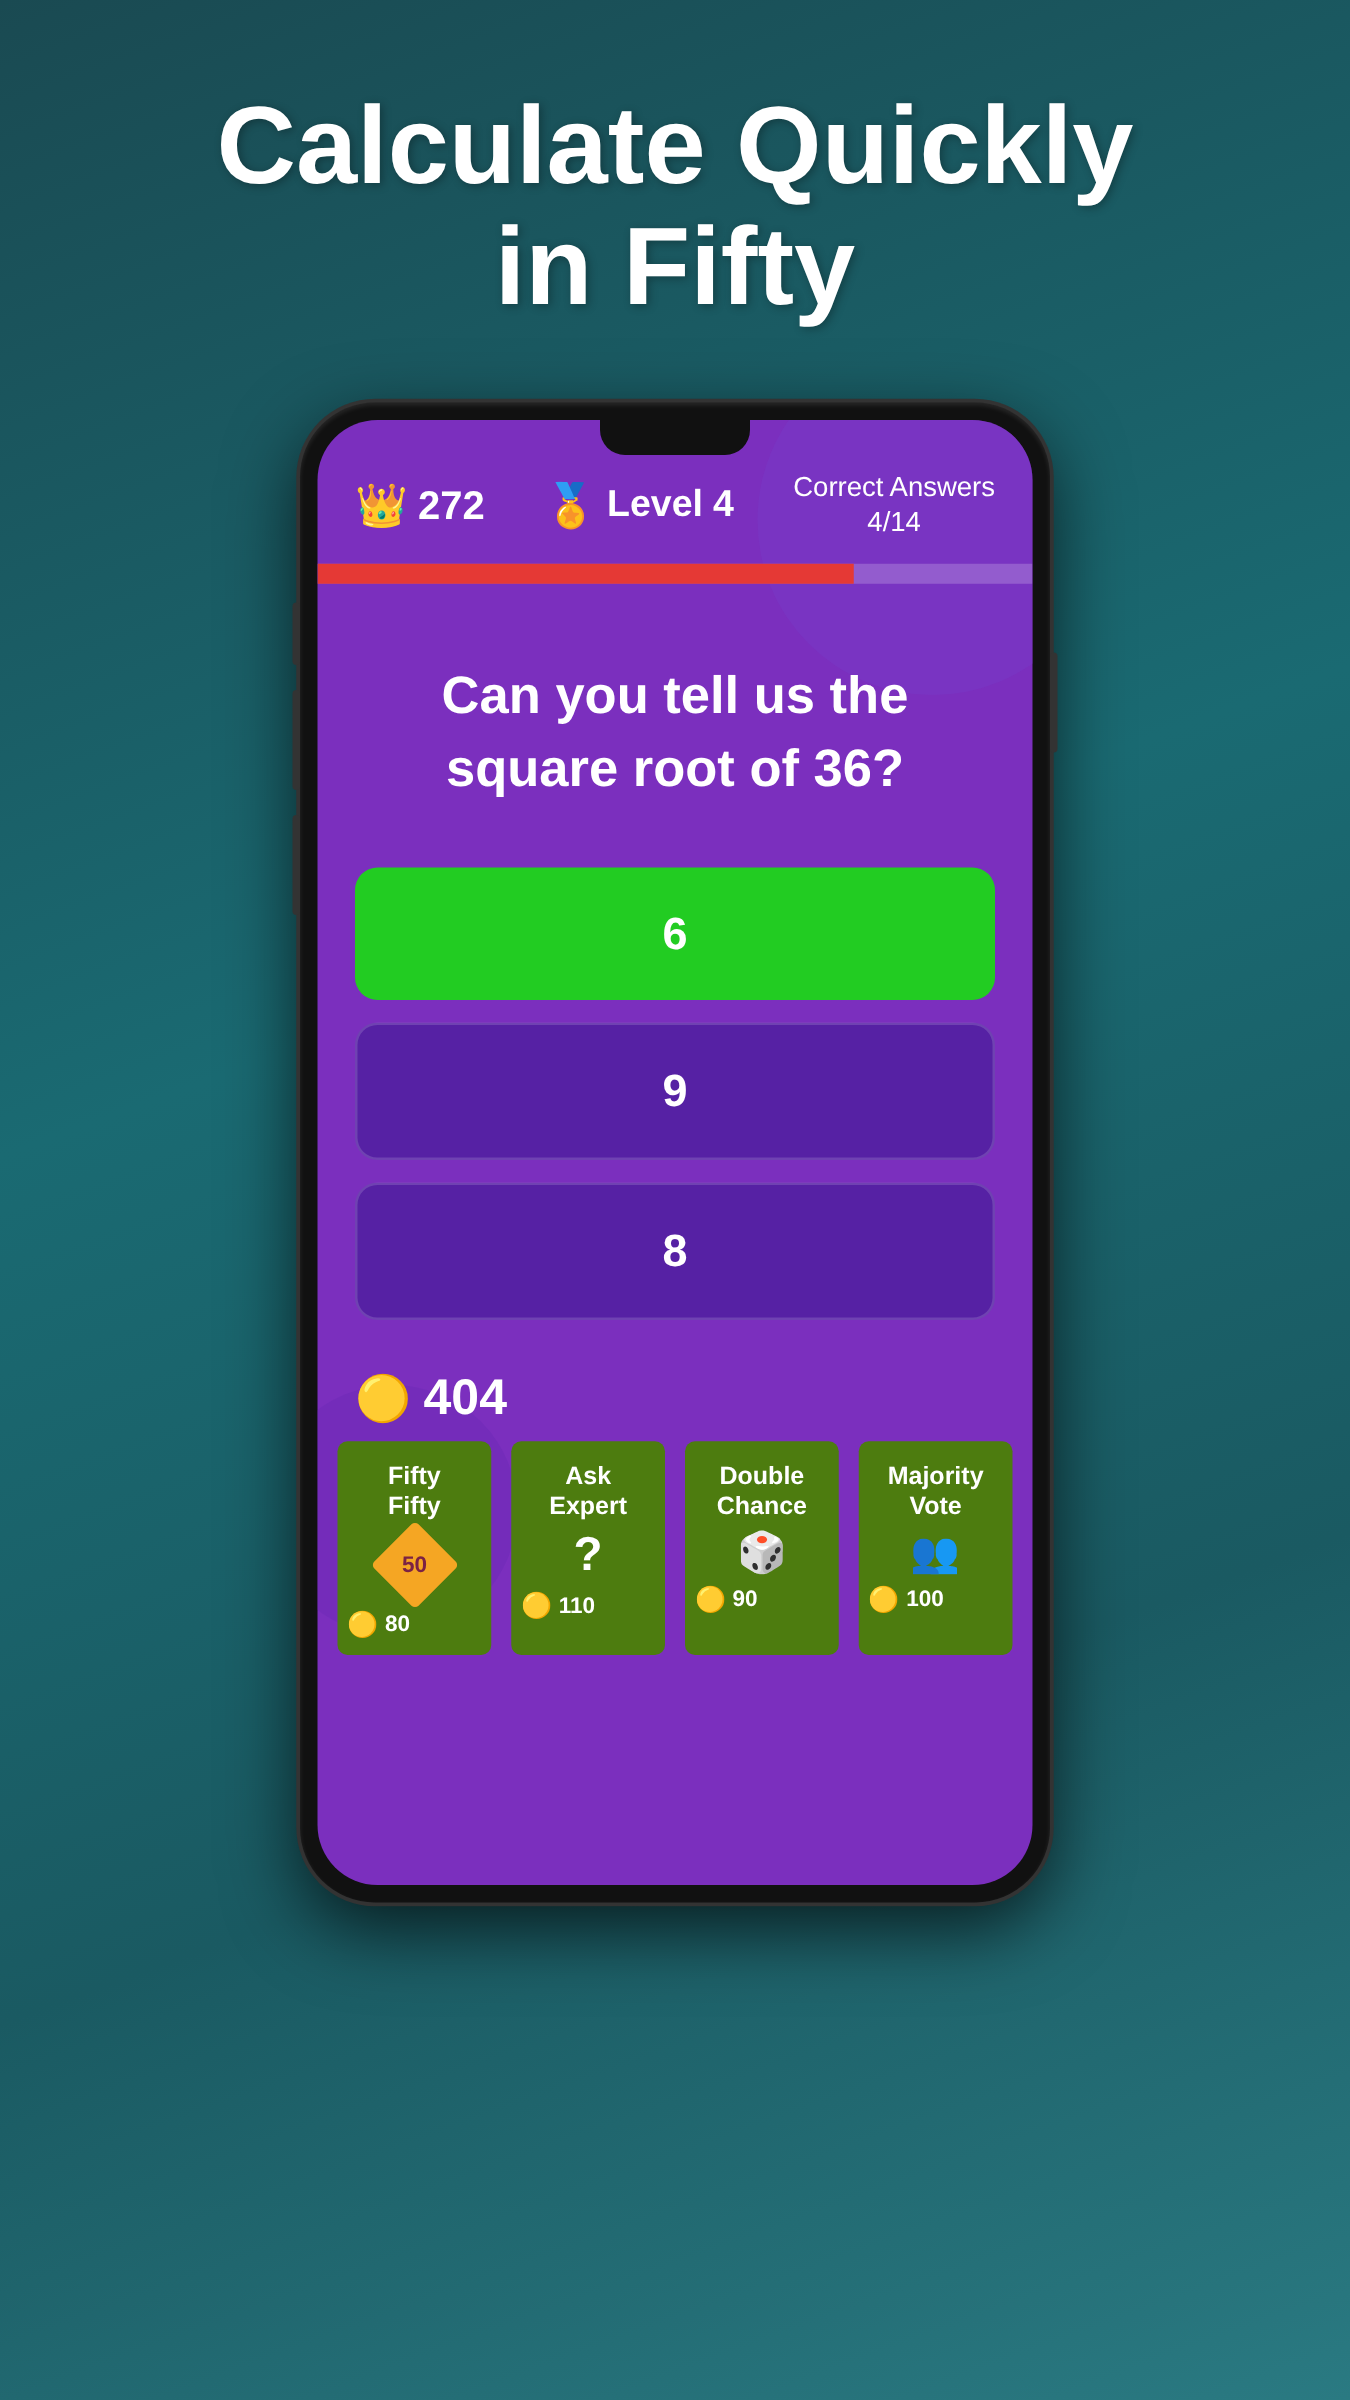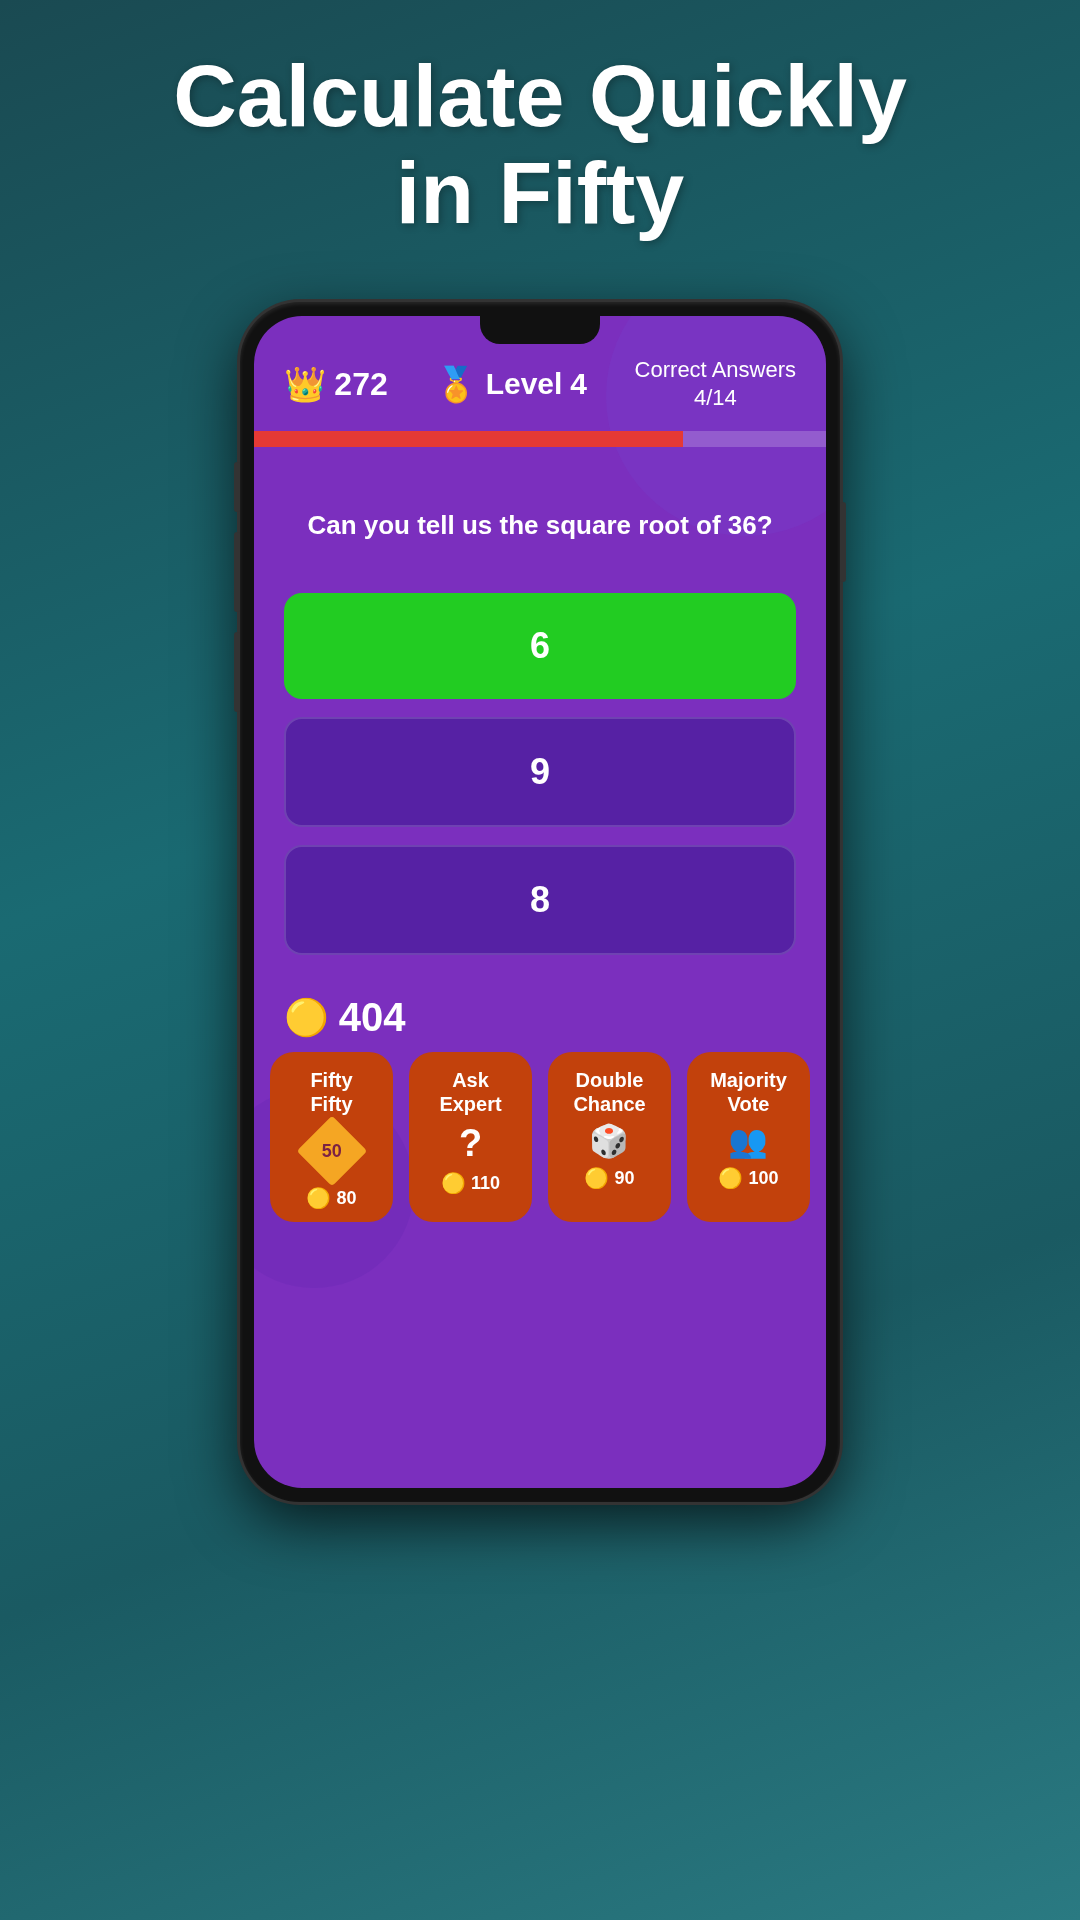--- a/index.html
+++ b/index.html
@@ -15,21 +15,21 @@
       flex-direction: column;
       align-items: center;
     }
 
     
     .page-title {
       color: white;
       font-size: 88px;
       font-weight: 900;
       text-align: center;
-      margin-top: 48px;
+      margin-top: 68px;
       line-height: 1.1;
       padding: 0 40px;
       text-shadow: 2px 2px 8px rgba(0,0,0,0.3);
     }
 
     
     .phone-frame {
       width: 600px;
       height: 1200px;
       margin-top: 60px;
@@ -190,21 +190,21 @@
 
     
     .question-area {
       position: relative;
       z-index: 1;
       padding: 60px 40px 30px 40px;
     }
 
     .question-text {
       color: white;
-      font-size: 26px;
+      font-size: 42px;
       font-weight: 600;
       text-align: center;
       line-height: 1.4;
       font-family: Arial, sans-serif;
     }
 
     
     .answers-area {
       position: relative;
       z-index: 1;
@@ -261,27 +261,26 @@
       z-index: 1;
       display: flex;
       align-items: stretch;
       gap: 0;
       padding: 0 8px 20px 8px;
       width: 100%;
     }
 
     .lifeline-btn {
       flex: 1;
-      background: #c2410c;
-      border-radius: 24px;
+      background: #4d7c0f;
+      border-radius: 8px;
       margin: 0 8px;
       padding: 16px 8px 12px 8px;
       display: flex;
       flex-direction: column;
-      align-items: center;
       cursor: pointer;
       border: none;
       gap: 6px;
     }
 
     .lifeline-name {
       color: white;
       font-size: 20px;
       font-weight: bold;
       text-align: center;

